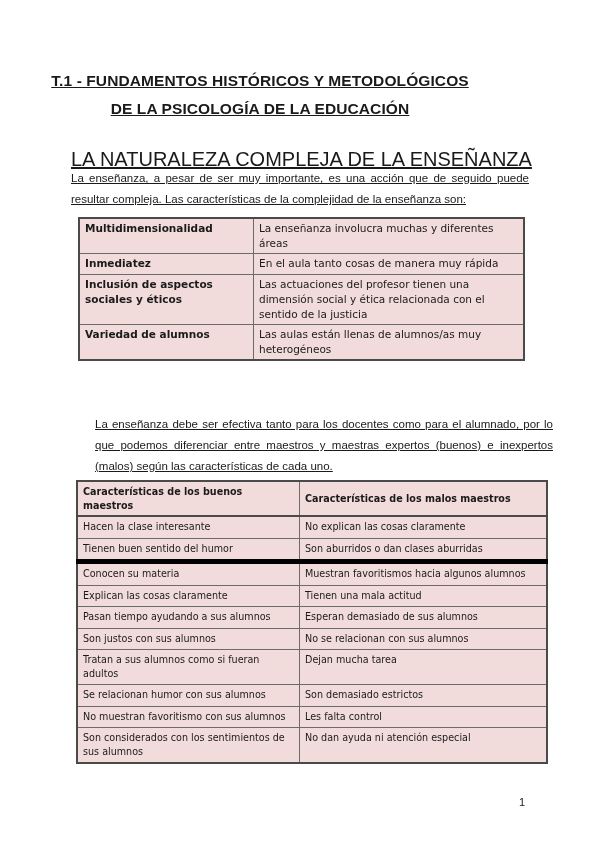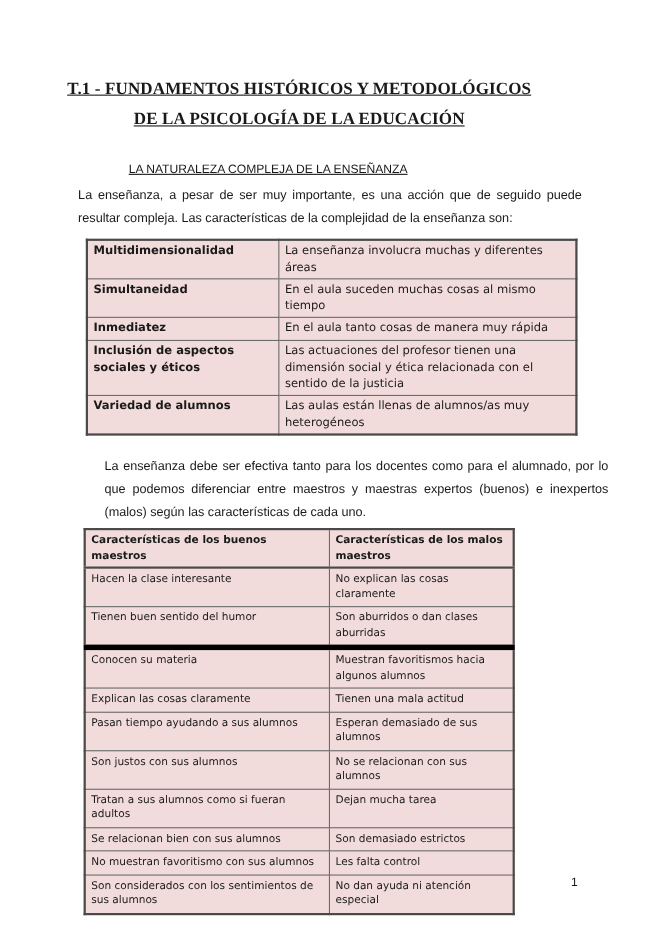--- a/index.html
+++ b/index.html
@@ -1,31 +1,31 @@
 <!DOCTYPE html>
 <html><head>
 <meta charset="utf-8">
 <style>
   html, body { margin: 0; padding: 0; background: #ffffff; }
   body { width: 600px; height: 848px; position: relative; overflow: hidden; font-family: "Liberation Sans", sans-serif; color: #1a1a1a; }
   .page { position: absolute; left: 0; top: 0; width: 600px; height: 848px; }
-  .title { position: absolute; left: 12px; width: 520px; text-align: center; font-weight: bold; font-size: 15.5px; text-decoration: underline; letter-spacing: 0.1px; font-family: Liberation Serif, serif; }
+  .title { position: absolute; left: 0; width: 520px; text-align: center; font-weight: bold; font-size: 15.5px; text-decoration: underline; letter-spacing: 0.1px; }
   .title.l1 { top: 72px; }
   .title.l2 { top: 100px; }
-  .section-heading { position: absolute; left: 71px; top: 148px; font-size: 11px; text-decoration: underline; color: #1a1a1a; margin-left: 46px; }
-  .para { position: absolute; left: 71px; width: 458px; font-size: 11.5px; line-height: 21px; text-align: justify; }
+  .section-heading { position: absolute; left: 71px; top: 148px; font-size: 20px; text-decoration: underline; color: #1a1a1a; }
+  .para { position: absolute; left: 71px; width: 458px; font-size: 11.5px; line-height: 21px; text-align: justify; text-decoration: underline; }
   .para.p1 { top: 168px; }
   .para.p2 { top: 414px; margin-left: 24px; }
   table { position: absolute; border-collapse: collapse; background: #f2dcdb; font-family: "DejaVu Sans", sans-serif; padding-left: 45px; }
   table td { border: 1px solid #6b6b6b; vertical-align: top; padding: 2px 5px; }
   .t1 { left: 78px; top: 217px; width: 447px; font-size: 10.5px; line-height: 15px; }
   .t1 td.k { width: 163px; font-weight: bold; }
   .t1 tr { height: 21px; }
   .t1 { border: 2px solid #4a4a4a; }
-  .t2 { left: 76px; top: 480px; width: 392px; font-size: 9.6px; line-height: 13.5px; border: 2px solid #4a4a4a; }
+  .t2 { left: 76px; top: 480px; width: 472px; font-size: 9.6px; line-height: 13.5px; border: 2px solid #4a4a4a; }
   .t2 td { padding: 3px 5px 4px 5px; }
   .t2 td.c1 { width: 211px; }
   .t2 th { border: 1px solid #6b6b6b; text-align: left; font-weight: bold; padding: 3px 5px 3px 5px; border-bottom: 2px solid #4a4a4a; }
   .t2 tr.sep td { border-top: 5px solid #000000; }
   .pagenum { position: absolute; left: 519px; top: 796px; font-size: 11px; }
 </style>
 </head>
 <body>
 
 <div class="page">
@@ -34,24 +34,20 @@
 
   <div class="section-heading">LA NATURALEZA COMPLEJA DE LA ENSEÑANZA</div>
 
   <div class="para p1">La enseñanza, a pesar de ser muy importante, es una acción que de seguido puede resultar compleja. Las características de la complejidad de la enseñanza son:</div>
 
   <table class="t1">
     <tbody>
         <tr>
       <td class="k">Multidimensionalidad</td>
       <td>La enseñanza involucra muchas y diferentes áreas</td>
-    </tr>
-    <tr>
-      <td class="k">Simultaneidad</td>
-      <td>En el aula suceden muchas cosas al mismo tiempo</td>
     </tr>
     <tr>
       <td class="k">Inmediatez</td>
       <td>En el aula tanto cosas de manera muy rápida</td>
     </tr>
     <tr>
       <td class="k">Inclusión de aspectos sociales y éticos</td>
       <td>Las actuaciones del profesor tienen una dimensión social y ética relacionada con el sentido de la justicia</td>
     </tr>
     <tr>
@@ -91,21 +87,21 @@
     </tr>
     <tr>
       <td class="c1">Son justos con sus alumnos</td>
       <td>No se relacionan con sus alumnos</td>
     </tr>
     <tr>
       <td class="c1">Tratan a sus alumnos como si fueran adultos</td>
       <td>Dejan mucha tarea</td>
     </tr>
     <tr>
-      <td class="c1">Se relacionan bien con sus alumnos</td>
+      <td class="c1">Se relacionan humor con sus alumnos</td>
       <td>Son demasiado estrictos</td>
     </tr>
     <tr>
       <td class="c1">No muestran favoritismo con sus alumnos</td>
       <td>Les falta control</td>
     </tr>
     <tr>
       <td class="c1">Son considerados con los sentimientos de sus alumnos</td>
       <td>No dan ayuda ni atención especial</td>
     </tr>

